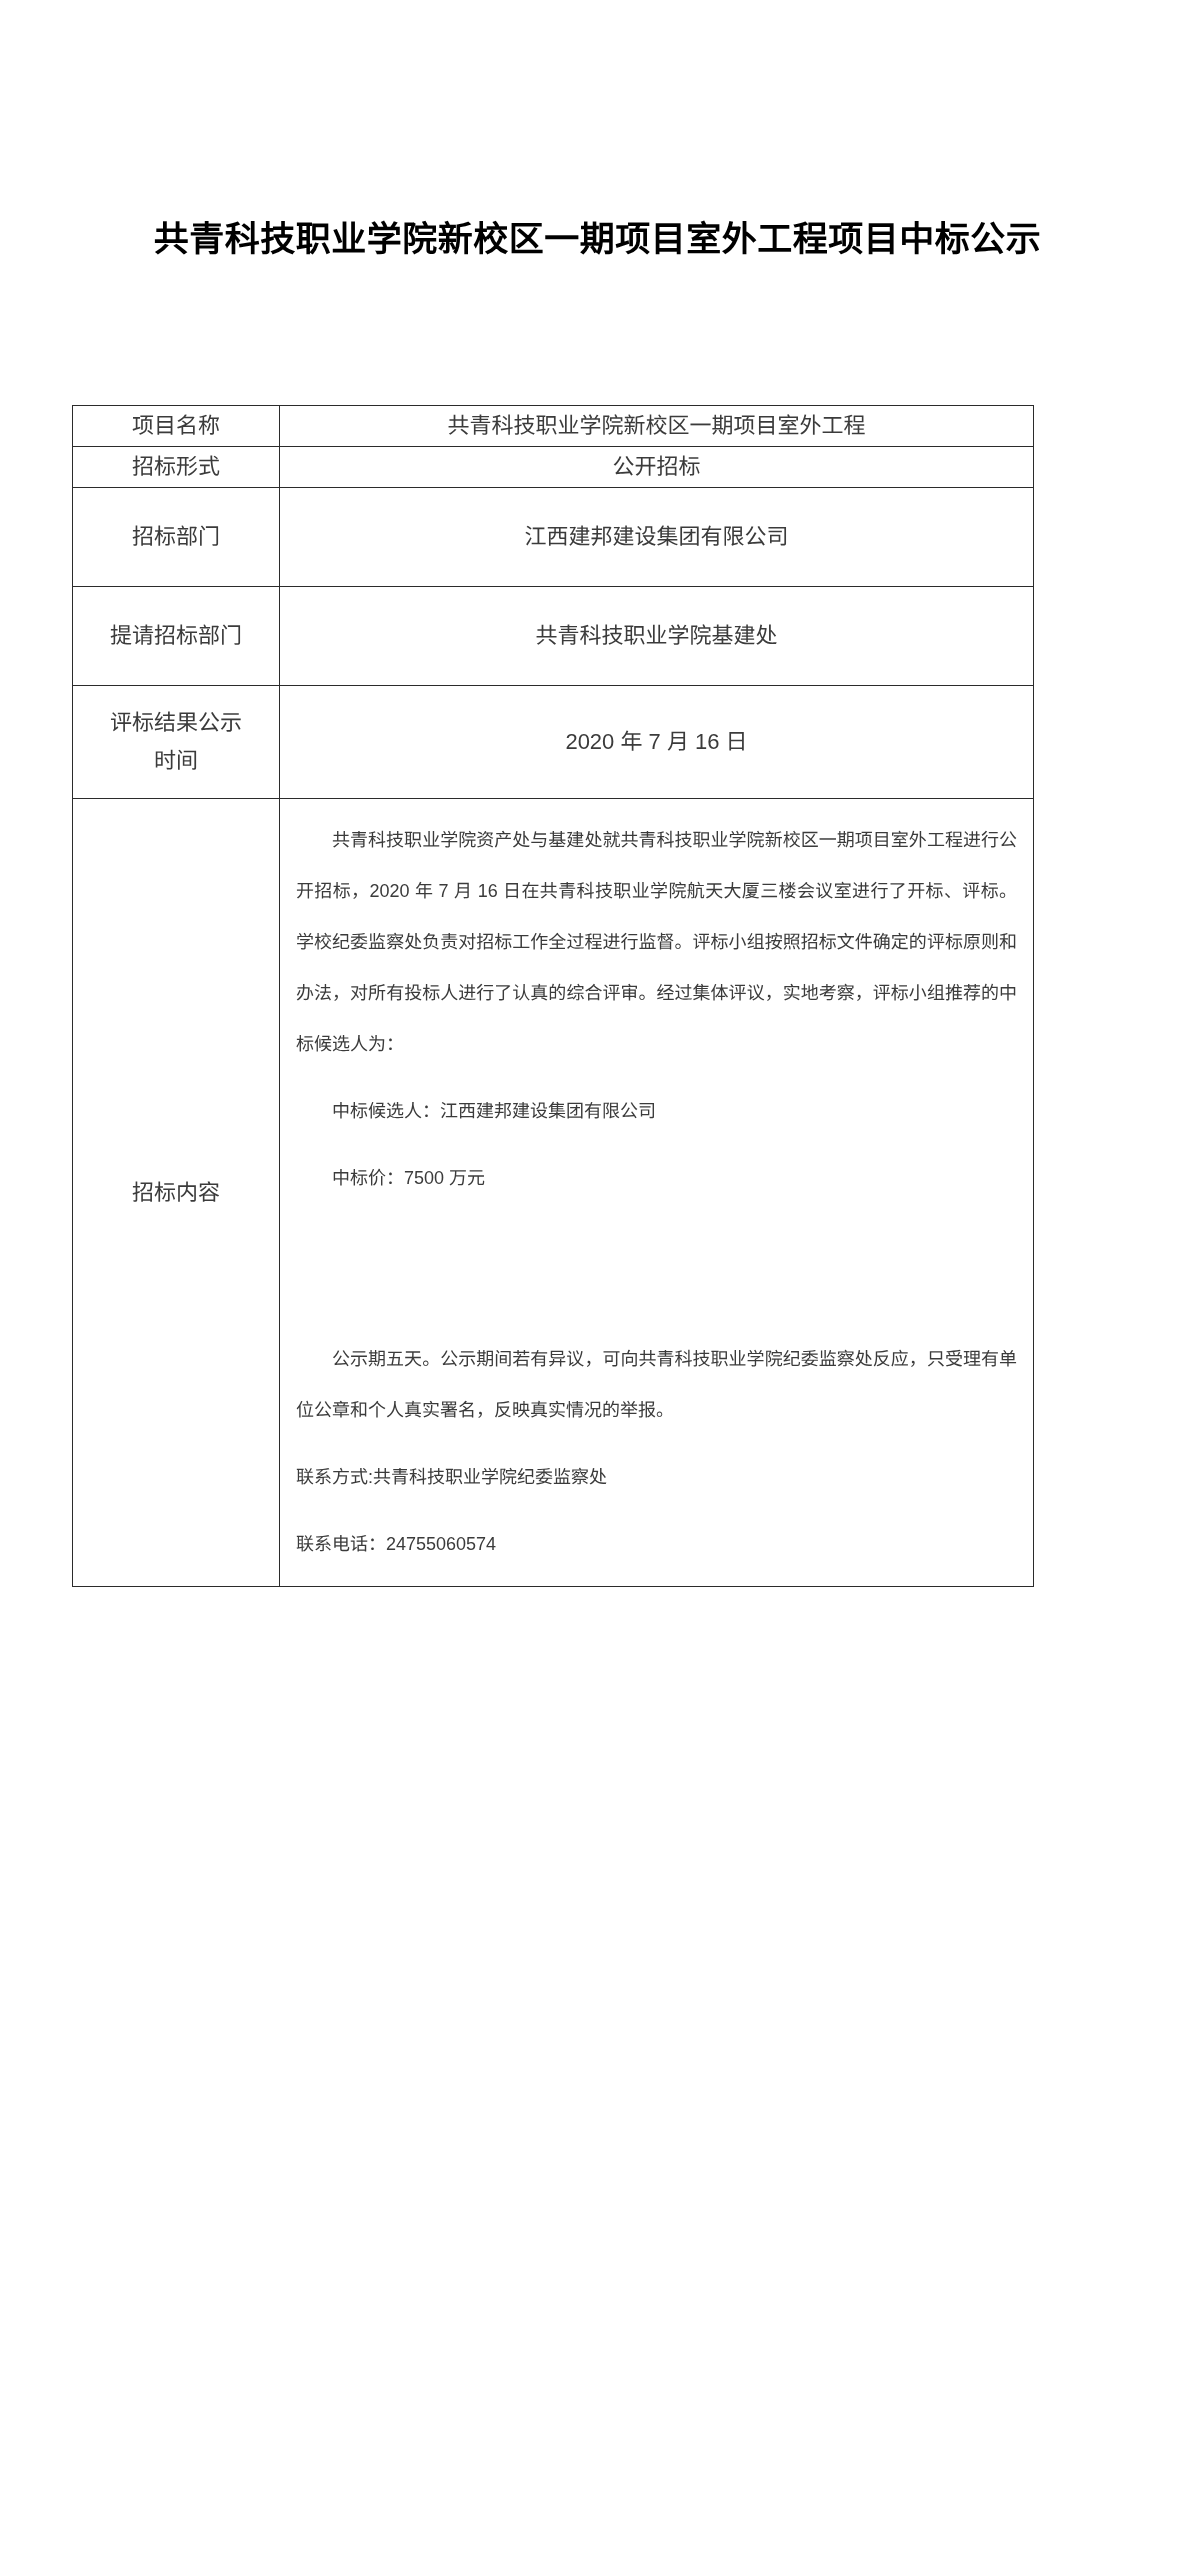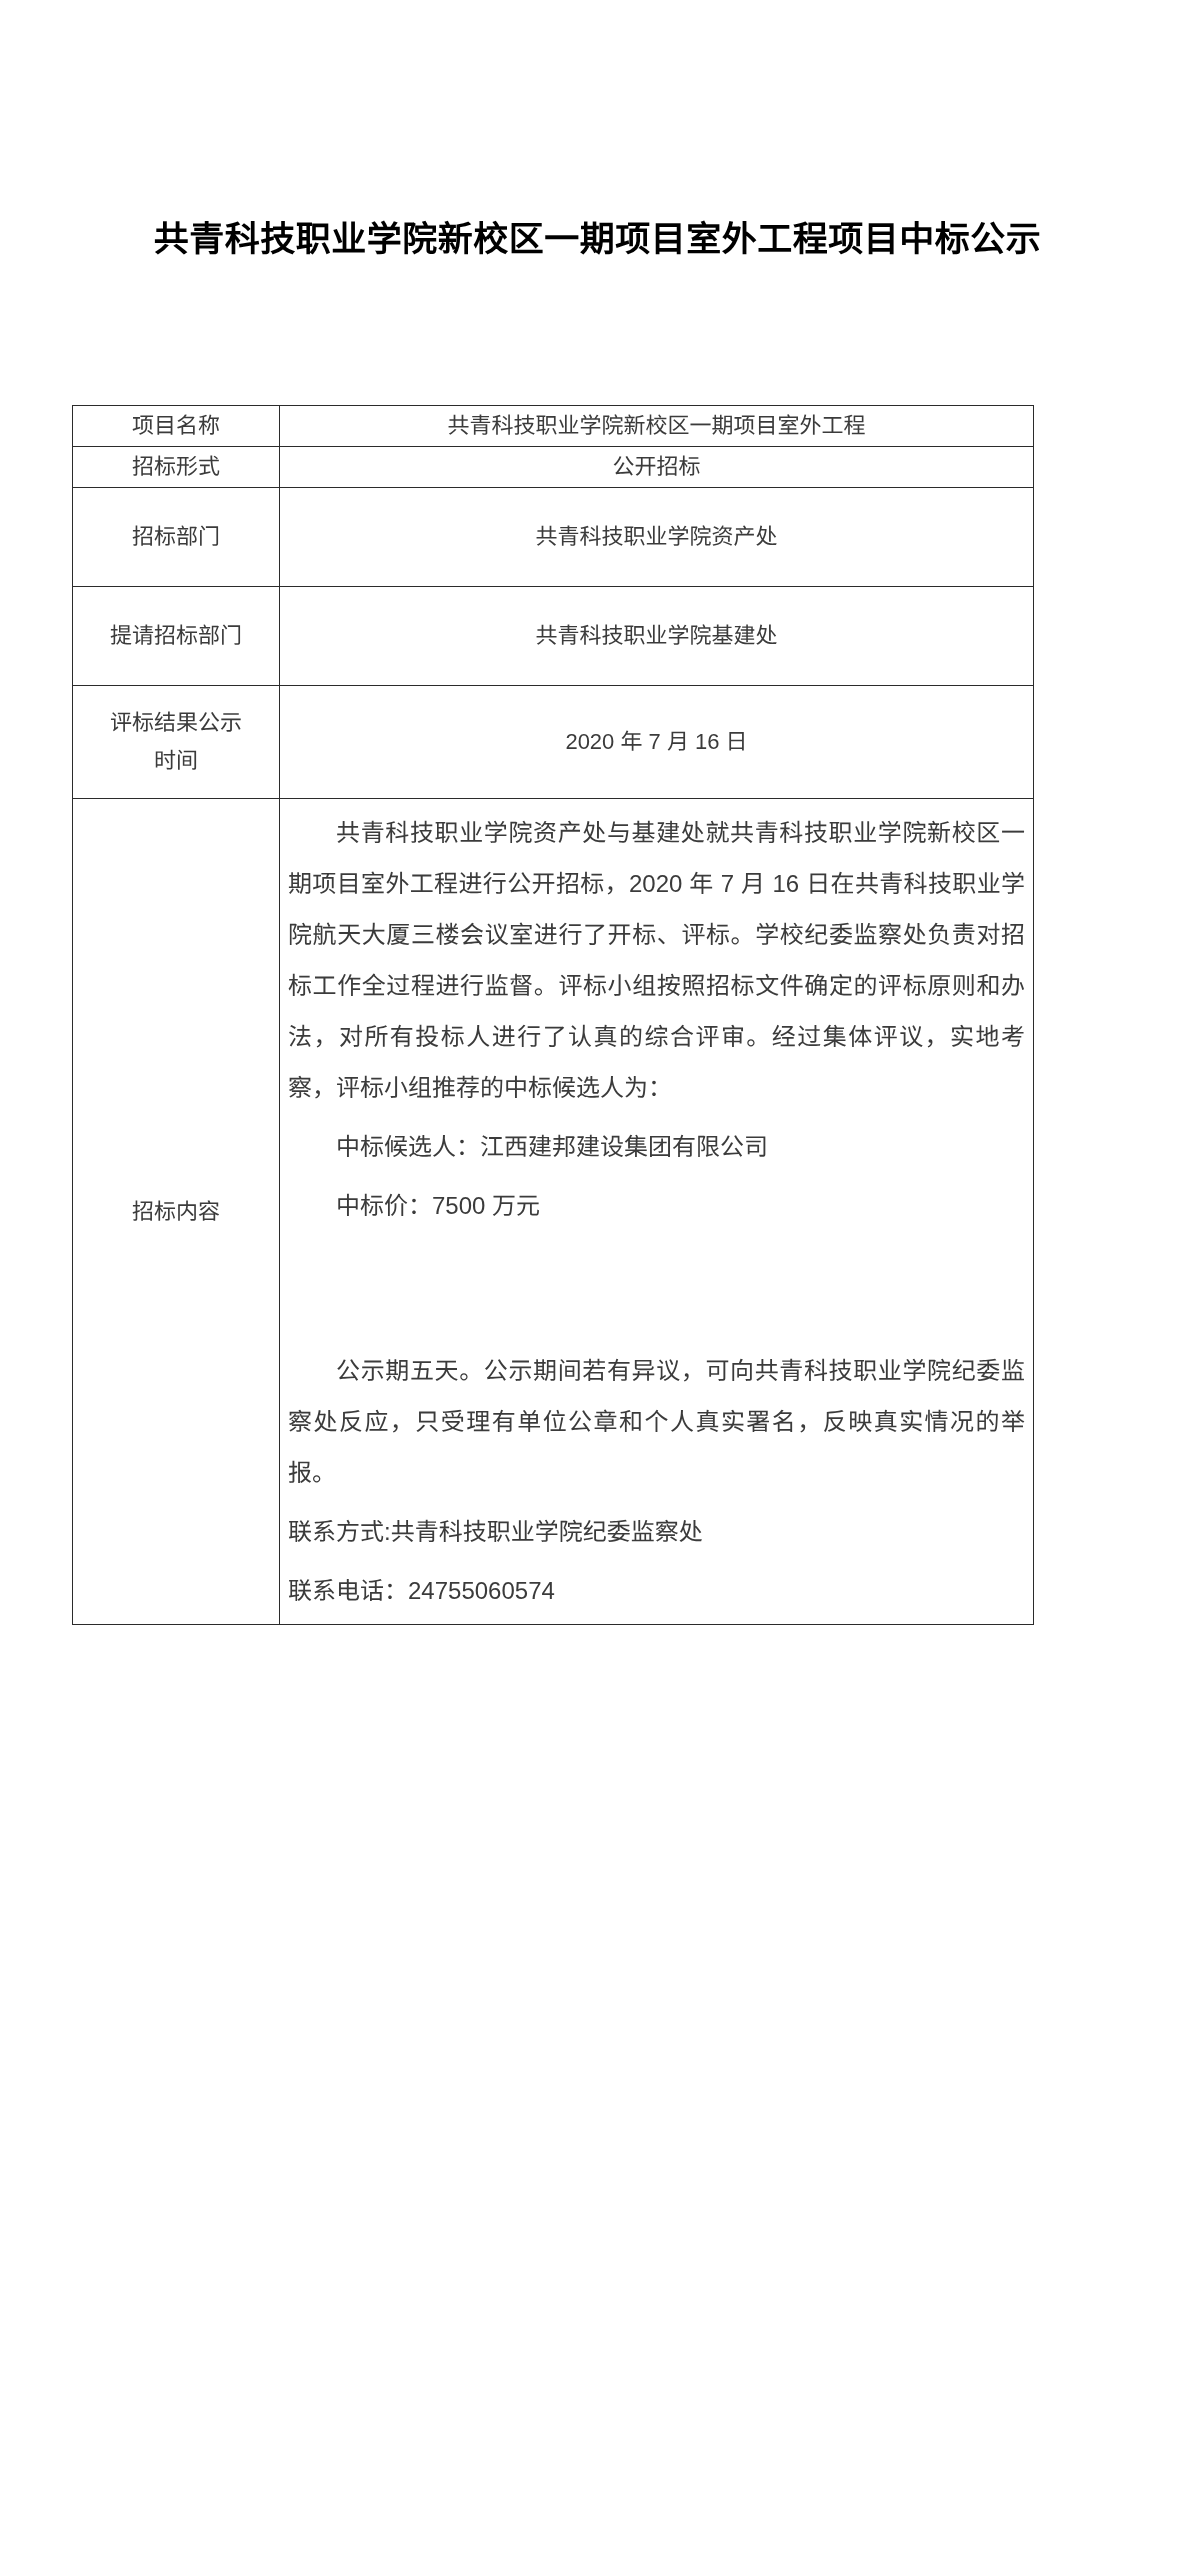--- a/index.html
+++ b/index.html
@@ -74,22 +74,22 @@
     font-family: Liberation Serif, serif;
   }
 
   
   .content-cell {
     text-align: left;
     padding: 26.5px 24.6px 23px 24.6px;
     vertical-align: top;
   }
   .content-cell p {
-    margin: 8px;
-    font-size: 24px;
+    margin: 16px;
+    font-size: 18px;
     line-height: 51px;
     text-align: justify;
     text-justify: inter-ideograph;
     color: #3b3b3b;
   }
   .p-indent { text-indent: 2em; }
   .p-sub    { text-indent: 2em; }
   .spacer-block { height: 98px; }
 
   .label-cell-content {
@@ -112,21 +112,21 @@
         <td class="col-value">共青科技职业学院新校区一期项目室外工程</td>
       </tr>
 
       <tr class="row-short">
         <td class="col-label">招标形式</td>
         <td class="col-value">公开招标</td>
       </tr>
 
       <tr class="row-medium">
         <td class="col-label">招标部门</td>
-        <td class="col-value">共青科技职业学院资产处</td>
+        <td class="col-value">江西建邦建设集团有限公司</td>
       </tr>
 
       <tr class="row-medium">
         <td class="col-label">提请招标部门</td>
         <td class="col-value">共青科技职业学院基建处</td>
       </tr>
 
       <tr class="row-date">
         <td class="col-label">
           <div class="label-two-line">评标结果公示</div>

